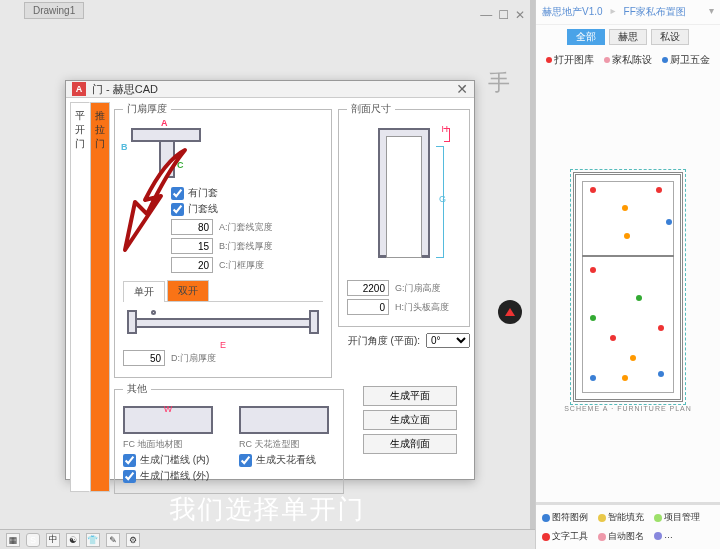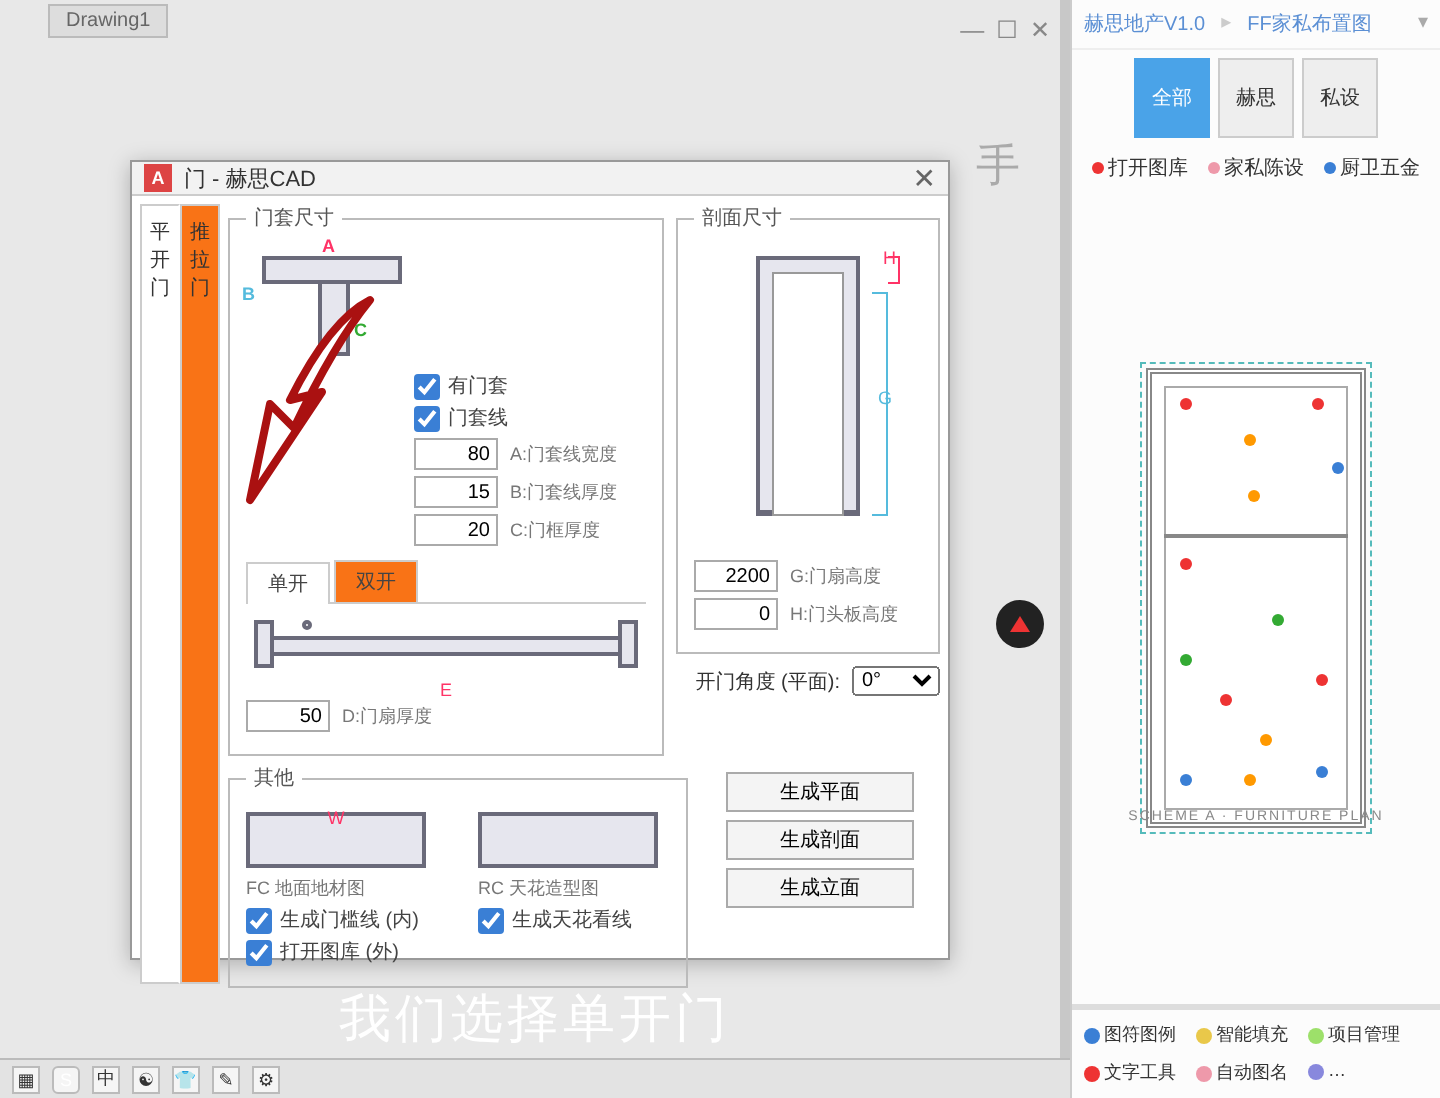--- a/index.html
+++ b/index.html
@@ -28,21 +28,21 @@
   .right-panel {
     position: absolute; right: 0; top: 0; width: 185px; height: 549px;
     background: #fcfcfc; border-left: 1px solid #ccc;
     display: flex; flex-direction: column;
   }
   .rp-header {
     padding: 5px 6px; display: flex; gap: 8px; font-size: 10px; color: #5b8fd4;
     border-bottom: 1px solid #eee;
   }
   .rp-switch { display: flex; justify-content: center; gap: 4px; padding: 4px; }
-  .rp-switch span { padding: 12px 8px; border: 1px solid #ccc; background: #eee; font-size: 10px; }
+  .rp-switch span { padding: 0 8px; border: 1px solid #ccc; background: #eee; font-size: 10px; }
   .rp-switch .on { background: #4aa3e8; color: #fff; border-color: #4aa3e8; }
   .rp-legend { display: flex; flex-wrap: wrap; gap: 6px 10px; padding: 4px 10px; font-size: 10px; justify-content: center; }
   .dot { display: inline-block; width: 6px; height: 6px; border-radius: 50%; margin-right: 2px; vertical-align: middle; }
   .plan-view {
     flex: 1; display: flex; align-items: center; justify-content: center; padding: 10px 6px;
     position: relative;
   }
   .plan-box {
     width: 110px; height: 230px; border: 3px double #888;
     position: relative; background: #fff;
@@ -184,29 +184,29 @@
     <span class="x">✕</span>
   </div>
   <div class="dlg-body">
     <div class="vtabs">
       <div class="vtab active">平开门</div>
       <div class="vtab">推拉门</div>
     </div>
     <div class="main">
       <div class="row">
         <fieldset class="fs-top-left">
-          <legend>门套尺寸</legend>
+          <legend>门扇厚度</legend>
           <div class="diagram-a">
             <div class="tbar"></div>
               <div class="stem"></div>
             <span class="lbl" style="left:38px;top:-4px">A</span>
             <span class="lbl" style="left:-2px;top:20px;color:#5bd">B</span>
             <span class="lbl" style="left:54px;top:38px;color:#3a3">C</span>
           </div>
-          <div class="diag-top-right-wrap" style="margin-left:84px">
+          <div class="diag-top-right-wrap" style="margin-left:48px">
             <label class="chkline">
                 <input type="checkbox" checked="" style="">
                 <span>有门套</span>
               </label>
             <label class="chkline">
                 <input type="checkbox" checked="" style="">
                 <span>门套线</span>
               </label>
             <div class="numline">
                 <input type="text" value="80" style="">
@@ -274,37 +274,37 @@
               <div class="tile">
                   <span class="W">W</span>
                 </div>
               <div style="font-size:9px;color:#777">FC 地面地材图</div>
               <label class="chkline">
                   <input type="checkbox" checked="" style="">
                   <span>生成门槛线 (内)</span>
                 </label>
               <label class="chkline">
                   <input type="checkbox" checked="" style="">
-                  <span>打开图库 (外)</span>
+                  <span>生成门槛线 (外)</span>
                 </label>
             </div>
             <div class="col">
               <div class="tile"></div>
               <div style="font-size:9px;color:#777">RC 天花造型图</div>
               <label class="chkline">
                   <input type="checkbox" checked="" style="">
                   <span>生成天花看线</span>
                 </label>
             </div>
           </div>
         </fieldset>
         <div class="gen-btns" style="width:120px">
           <button>生成平面</button>
+          <button>生成立面</button>
           <button>生成剖面</button>
-          <button>生成立面</button>
         </div>
       </div>
     </div>
   </div>
 </div>
 
 <div class="right-panel">
   <div class="rp-header">
     <span>赫思地产V1.0</span>
     <span style="color:#ccc">▸</span>

